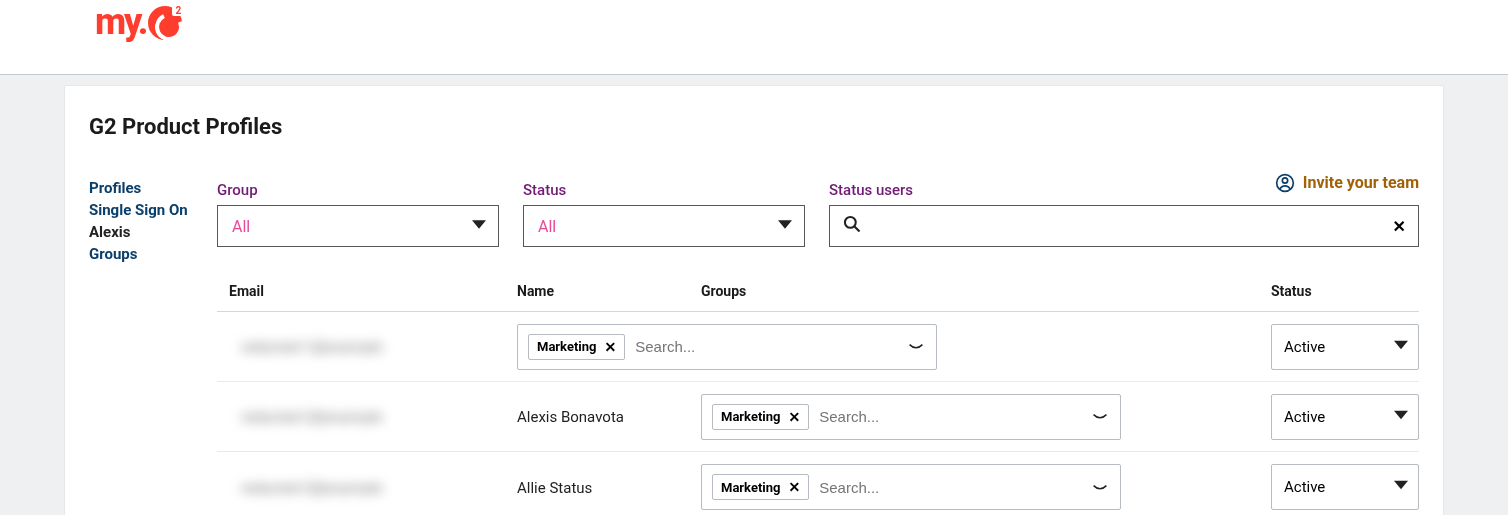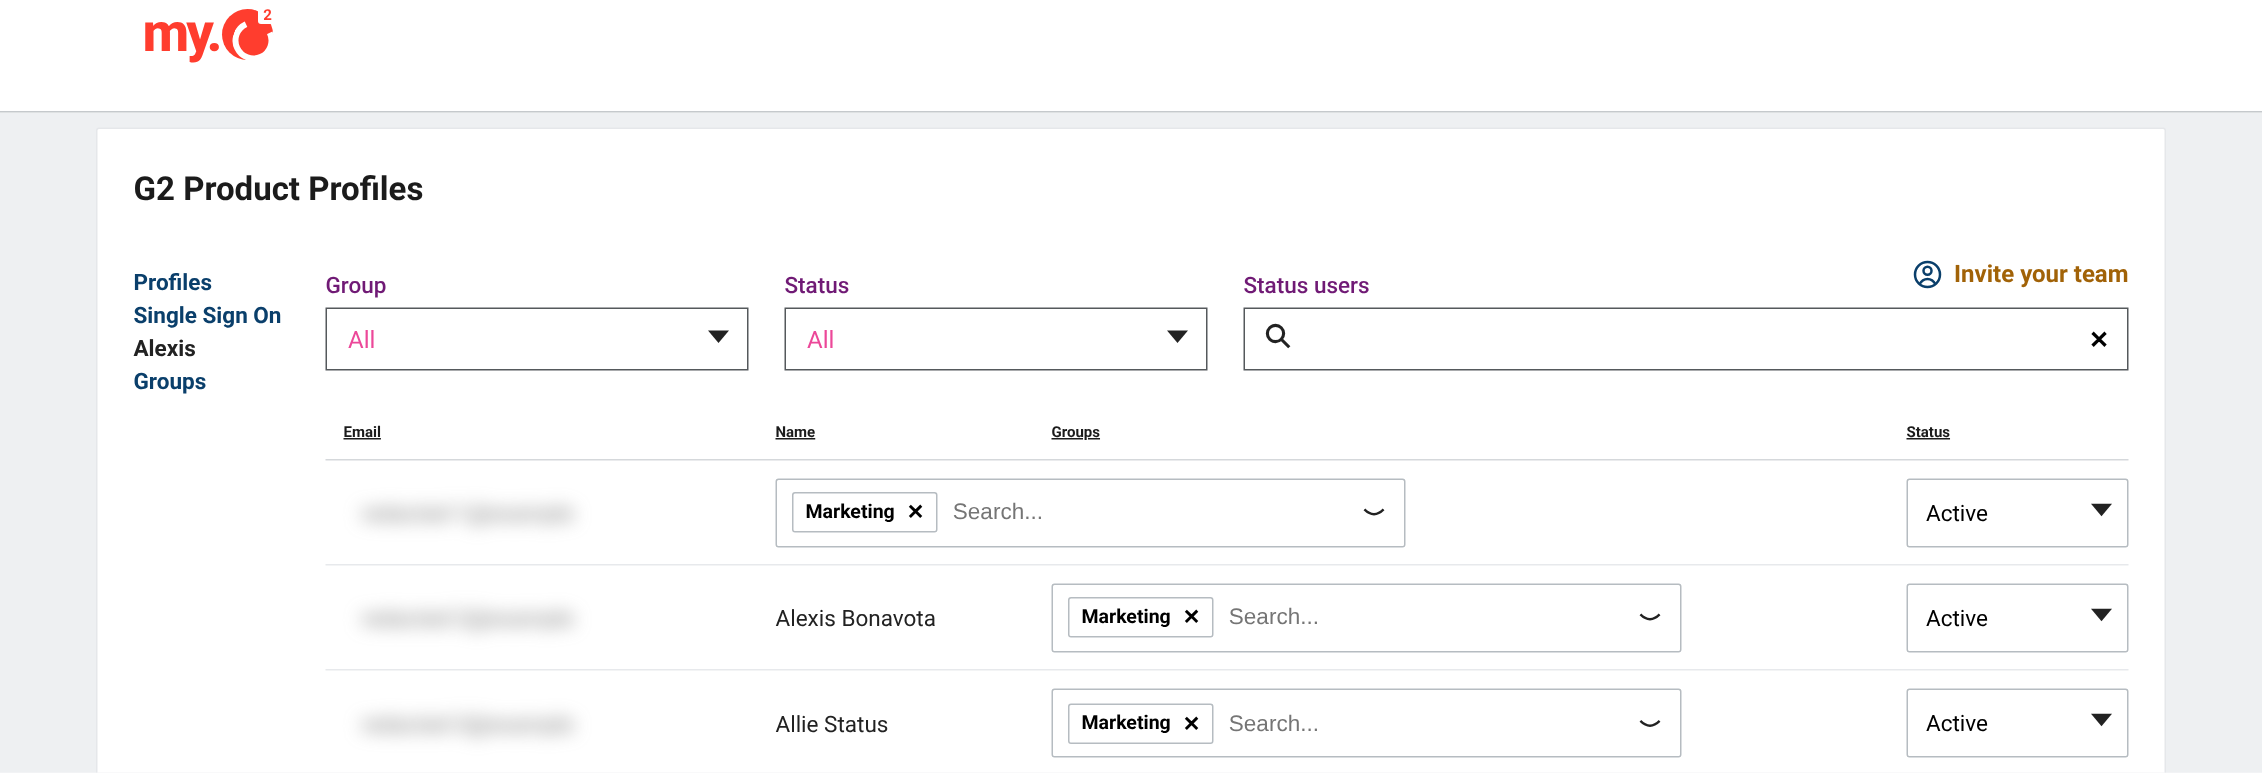--- a/index.html
+++ b/index.html
@@ -33,21 +33,21 @@
   .caret svg { width:14px; height:14px; fill:#222; }
   .fb-status .select { min-width:282px; }
   .fb-search { flex:1; }
   .searchbox { height:42px; border:1px solid #55595c; display:flex; align-items:center; padding:0 12px; gap:10px; position:relative; }
   .searchbox input { flex:1; border:none; outline:none; font-size:16px; background:transparent;}
   .searchbox .clear { position:absolute; right:12px; font-weight:700; cursor:pointer; }
 
   .table { margin-top:26px; }
   .thead, .trow { display:flex; align-items:center; }
   .thead { border-bottom:1px solid #d5d8db; padding: 10px 0 12px 0; }
-  .th { font-weight:700; font-size:10px; color:#1b1b1b;text-decoration:underline; }
+  .th { font-weight:700; font-size:14px; color:#1b1b1b; }
   .col-email  { width: 300px; padding-left:12px;}
   .col-name   { width: 184px; }
   .col-groups { flex:1; }
   .col-status { width: 148px; }
 
   .trow { border-bottom:1px solid #e7e9ec; height:70px;}
   .blur { filter: blur(6px); color:#777; font-size:15px; padding-left:12px;}
   .name { font-size:15px; color:#222;}
 
   .tagselect { height:46px; border:1px solid #b6bcc1; border-radius:2px; display:flex; align-items:center; padding:0 10px; gap:10px; position:relative; max-width:420px; min-width:420px; cursor:text; }

